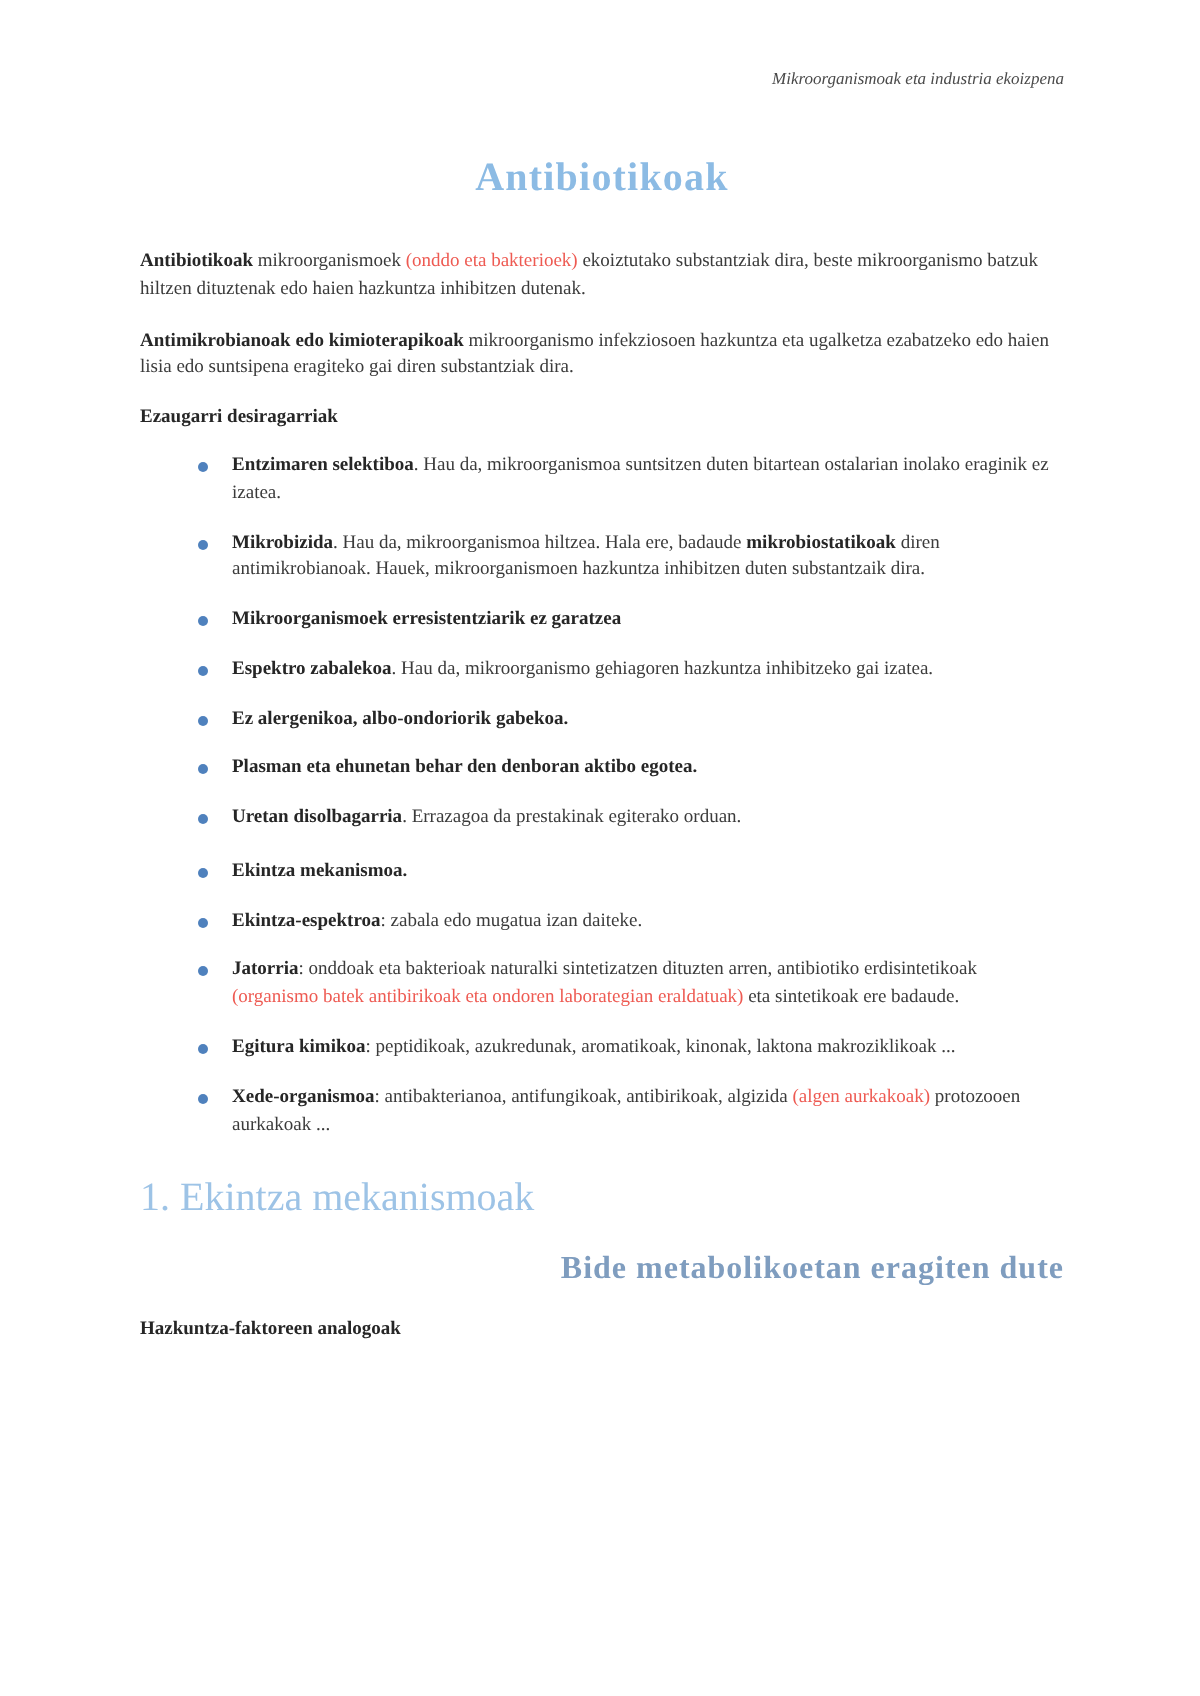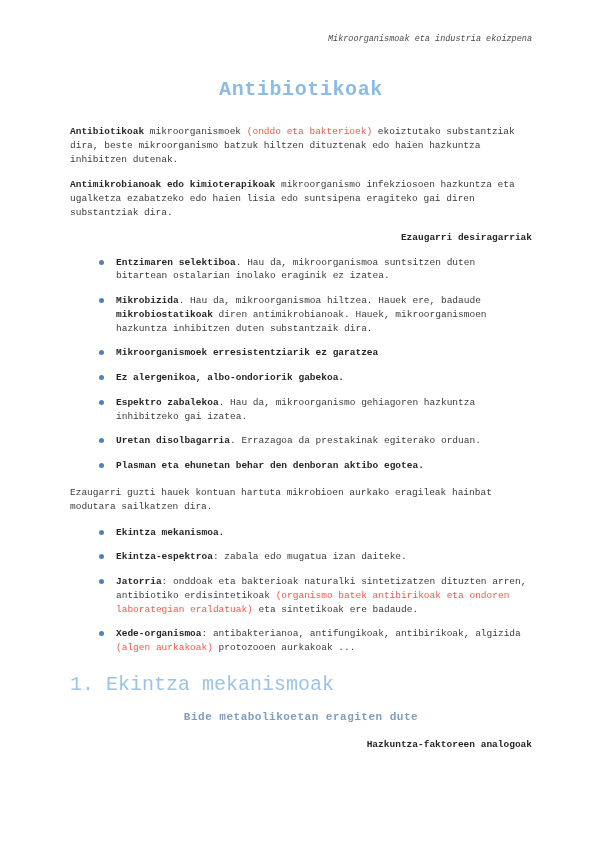--- a/index.html
+++ b/index.html
@@ -2,21 +2,21 @@
 <html style="--title_blue: #8cbbe4; --red: #ee5a52; --section_blue: #9dc3e6; --subtitle_blue: #7f9dbf; --bullet_blue: #4f81bd; --text: #3b3b3b;"><head>
 <meta charset="utf-8">
 <style>
   html, body { margin: 0; padding: 0; background: #ffffff; }
   .page {
     width: 600px;
     height: 848px;
     box-sizing: border-box;
     background: #ffffff;
     padding: 34px 68px 40px 70px;
-    font-family: Liberation Mono, monospace;
+    font-family: Liberation Serif, serif;
     color: var(--text, #3b3b3b);
     overflow: hidden;
   }
   .doc-header {
     text-align: right;
     font-size: 8.5px;
     font-style: italic;
     color: #4a4a4a;
     margin: 0 0 34px 0;
   }
@@ -29,21 +29,20 @@
     margin: 0 0 24px 0;
   }
   p { font-size: 9.5px; line-height: 1.45; margin: 0 4px 12px 0; }
   .b { font-weight: 700; color: #262626; }
   .red { color: var(--red, #ee5a52); }
   .sub-heading {
     font-size: 9.5px;
     font-weight: 700;
     color: #262626;
     margin: 0 0 13px 0;
-    text-align: right;
   }
   ul.bullets { list-style: none; margin: 2px 0 13px 0; padding: 0; }
   ul.bullets li {
     position: relative;
     padding-left: 46px;
     margin: 0 0 11px 0;
     font-size: 9.5px;
     line-height: 1.45;
   }
   .dot {
@@ -55,23 +54,23 @@
     border-radius: 50%;
     background: var(--bullet_blue, #4f81bd);
   }
   .section-heading {
     font-size: 20px;
     font-weight: 400;
     color: var(--section_blue, #9dc3e6);
     margin: 18px 0 15px 0;
   }
   .subtitle {
-    text-align: center;
+    text-align: right;
     font-weight: 700;
-    font-size: 11px;
+    font-size: 16px;
     letter-spacing: 0.5px;
     color: var(--subtitle_blue, #7f9dbf);
     margin: 0 0 16px 0;
   }
 </style>
 </head>
 <body>
 
 <div class="page">
 
@@ -85,58 +84,61 @@
 
   <div class="sub-heading">Ezaugarri desiragarriak</div>
 
   <ul class="bullets">
     <li>
       <span class="dot"></span>
       <span class="b">Entzimaren selektiboa</span><span>. Hau da, mikroorganismoa suntsitzen duten bitartean ostalarian inolako eraginik ez izatea.</span>
     </li>
     <li>
       <span class="dot"></span>
-      <span class="b">Mikrobizida</span><span>. Hau da, mikroorganismoa hiltzea. Hauek ere, badaude </span><span class="b">mikrobiostatikoak</span><span> diren antimikrobianoak. Hauek, mikroorganismoen hazkuntza inhibitzen duten substantzaik dira.</span>
+      <span class="b">Mikrobizida</span><span>. Hau da, mikroorganismoa hiltzea. Hala ere, badaude </span><span class="b">mikrobiostatikoak</span><span> diren antimikrobianoak. Hauek, mikroorganismoen hazkuntza inhibitzen duten substantzaik dira.</span>
     </li>
     <li>
       <span class="dot"></span>
       <span class="b">Mikroorganismoek erresistentziarik ez garatzea</span>
     </li>
     <li>
       <span class="dot"></span>
+      <span class="b">Espektro zabalekoa</span><span>. Hau da, mikroorganismo gehiagoren hazkuntza inhibitzeko gai izatea.</span>
+    </li>
+    <li>
+      <span class="dot"></span>
       <span class="b">Ez alergenikoa, albo-ondoriorik gabekoa.</span>
     </li>
     <li>
       <span class="dot"></span>
-      <span class="b">Espektro zabalekoa</span><span>. Hau da, mikroorganismo gehiagoren hazkuntza inhibitzeko gai izatea.</span>
+      <span class="b">Plasman eta ehunetan behar den denboran aktibo egotea.</span>
     </li>
     <li>
       <span class="dot"></span>
       <span class="b">Uretan disolbagarria</span><span>. Errazagoa da prestakinak egiterako orduan.</span>
     </li>
-    <li>
-      <span class="dot"></span>
-      <span class="b">Plasman eta ehunetan behar den denboran aktibo egotea.</span>
-    </li>
   </ul>
 
-  <p>Ezaugarri guzti hauek kontuan hartuta mikrobioen aurkako eragileak hainbat modutara sailkatzen dira.</p>
 
   <ul class="bullets">
     <li>
       <span class="dot"></span>
       <span class="b">Ekintza mekanismoa.</span>
     </li>
     <li>
       <span class="dot"></span>
       <span class="b">Ekintza-espektroa</span><span>: zabala edo mugatua izan daiteke.</span>
     </li>
     <li>
       <span class="dot"></span>
       <span class="b">Jatorria</span><span>: onddoak eta bakterioak naturalki sintetizatzen dituzten arren, antibiotiko erdisintetikoak </span><span class="red">(organismo batek antibirikoak eta ondoren laborategian eraldatuak)</span><span> eta sintetikoak ere badaude.</span>
+    </li>
+    <li>
+      <span class="dot"></span>
+      <span class="b">Egitura kimikoa</span><span>: peptidikoak, azukredunak, aromatikoak, kinonak, laktona makroziklikoak ...</span>
     </li>
     <li>
       <span class="dot"></span>
       <span class="b">Xede-organismoa</span><span>: antibakterianoa, antifungikoak, antibirikoak, algizida </span><span class="red">(algen aurkakoak)</span><span> protozooen aurkakoak ...</span>
     </li>
   </ul>
 
   <h2 class="section-heading">1. Ekintza mekanismoak</h2>
 
   <div class="subtitle">Bide metabolikoetan eragiten dute</div>

